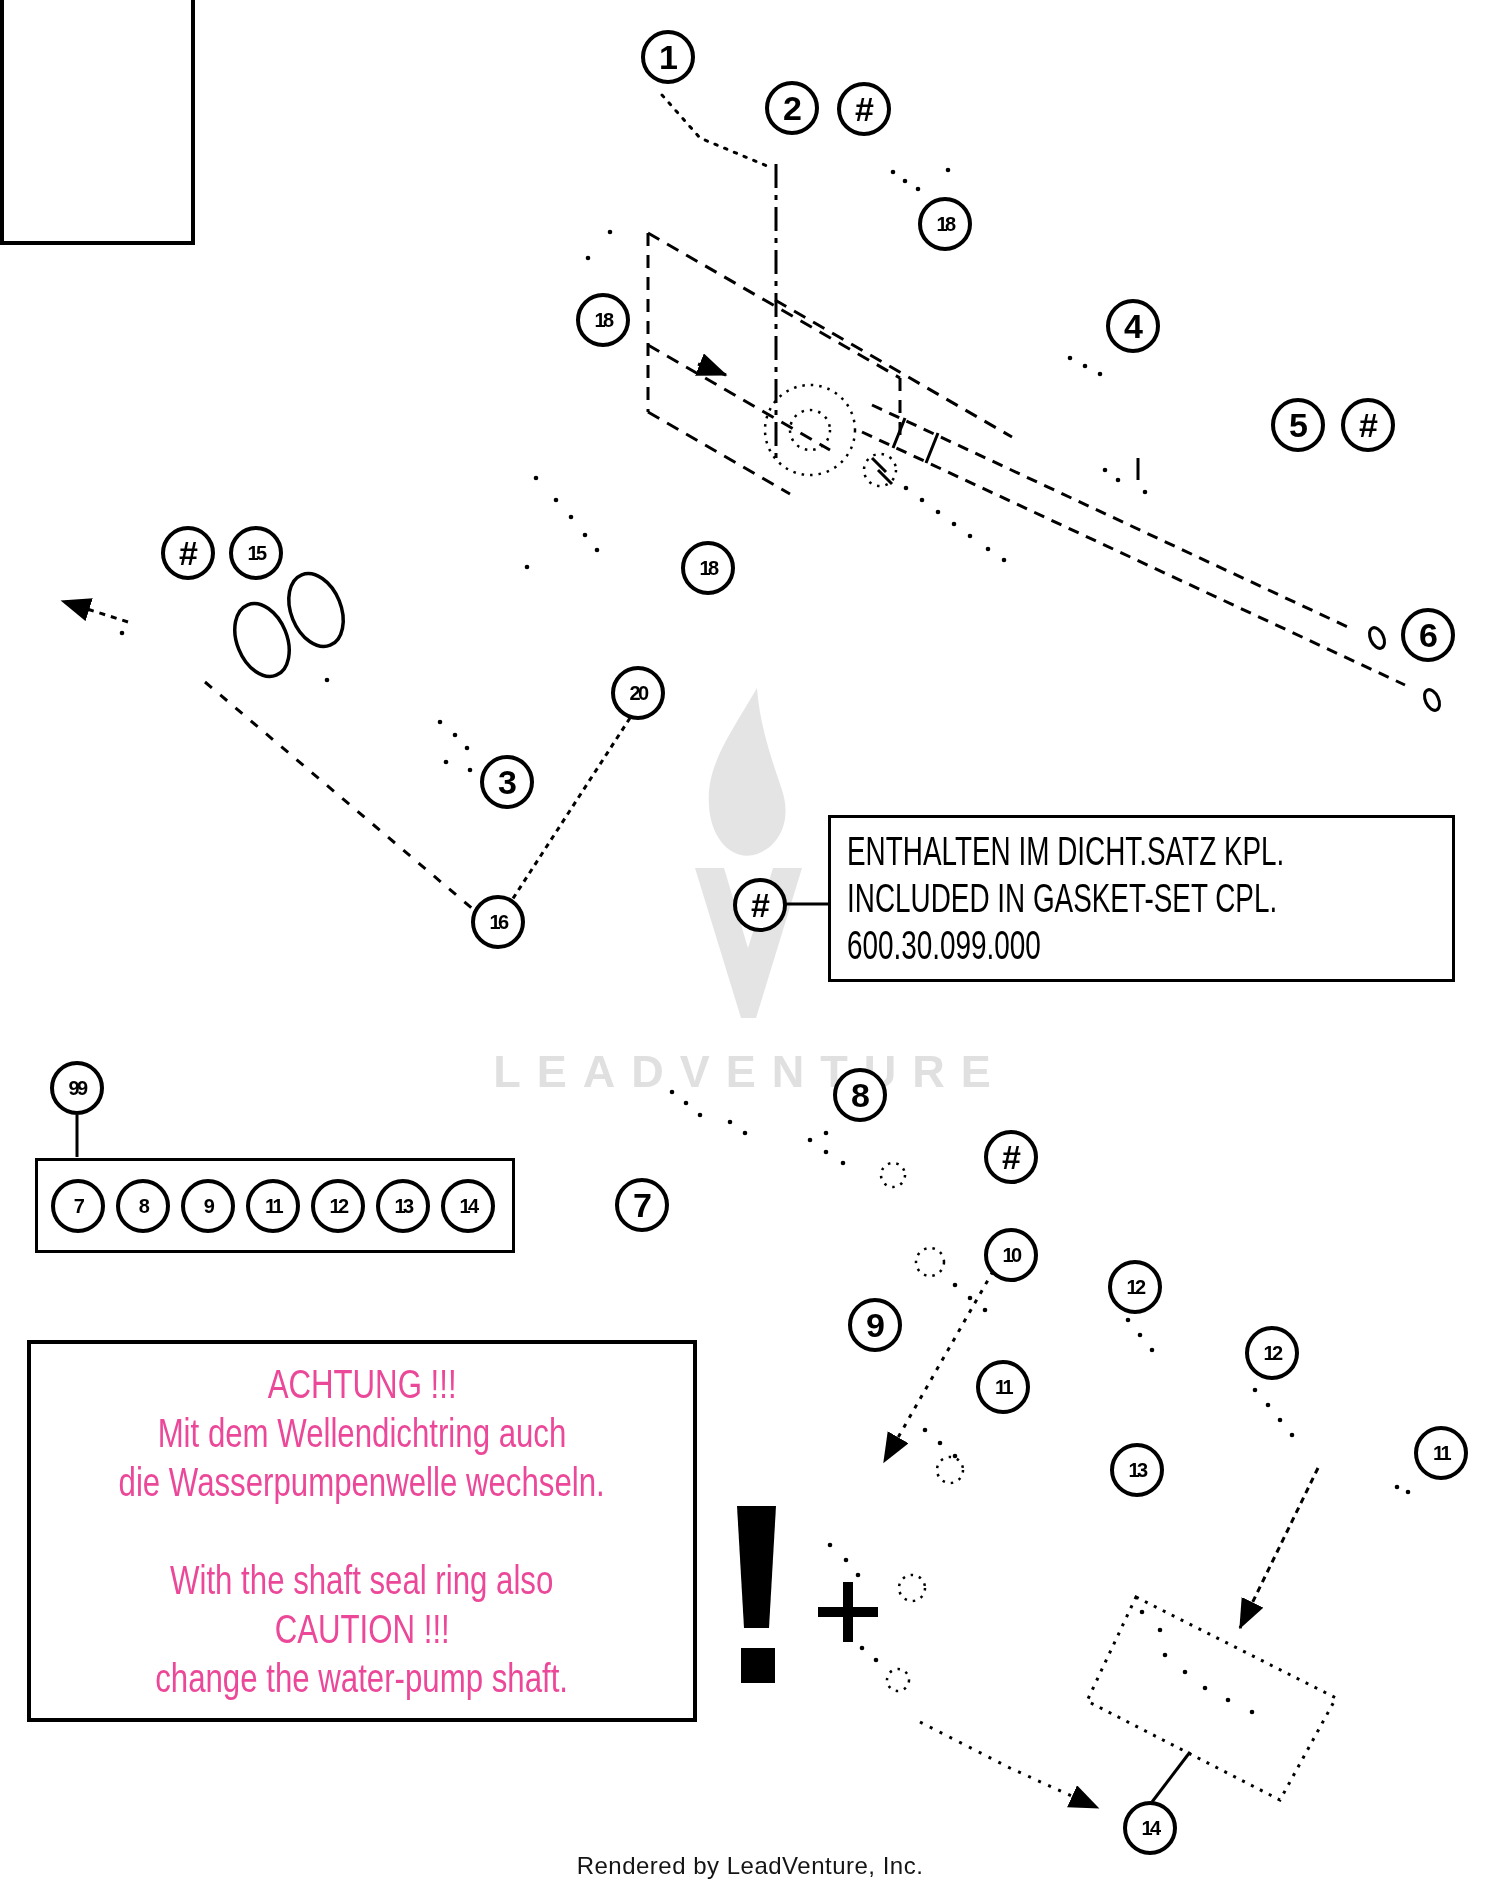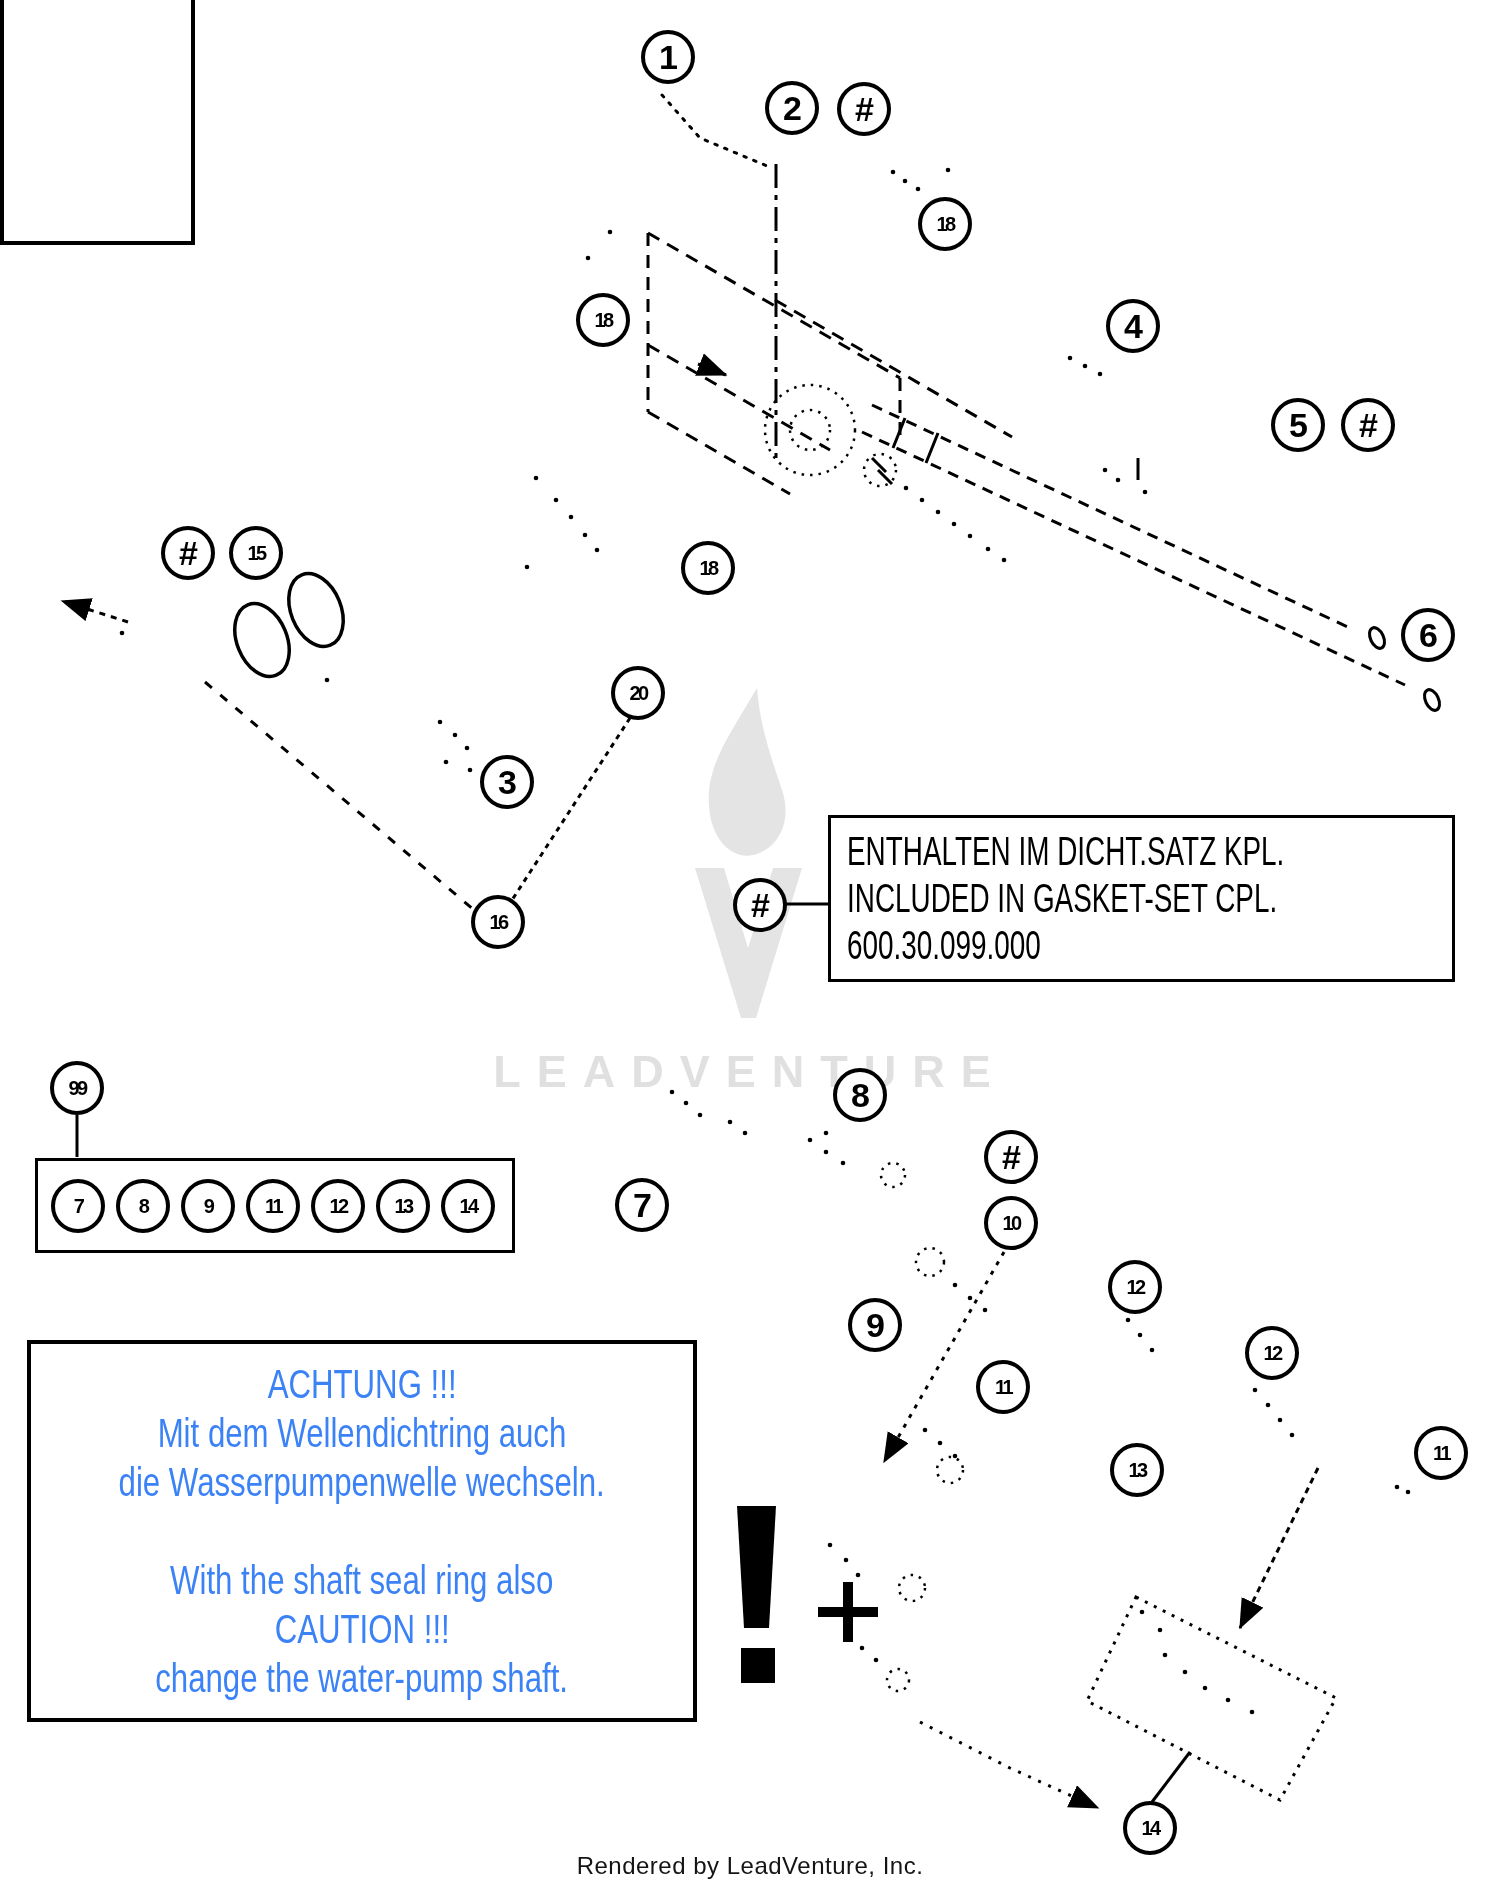--- a/index.html
+++ b/index.html
@@ -11,21 +11,21 @@
     border:4px solid #000;border-radius:50%;background:#fff;color:#000;
     display:flex;align-items:center;justify-content:center;
     font-weight:700;font-size:34px;letter-spacing:-1px;z-index:6;line-height:1;
   }
   .callout.two{font-size:20px;letter-spacing:-2.5px;}
   .box{position:absolute;box-sizing:border-box;background:#fff;z-index:4;}
   #note-box{left:828px;top:815px;width:627px;height:167px;border:3px solid #000;padding:10px 0 0 16px;}
   .note-line{line-height:47px;font-size:41px;color:#000;white-space:nowrap;}
   .note-line .cond{display:inline-block;transform:scaleX(.68);transform-origin:left center;}
   #warning-box{left:27px;top:1340px;width:670px;height:382px;border:4px solid #000;padding-top:16px;text-align:center;}
-  .warning-line{line-height:49px;font-size:40px;color:#3b82f6;white-space:nowrap;min-height:49px;}
+  .warning-line{line-height:49px;font-size:40px;color:#ec4899;white-space:nowrap;min-height:49px;}
   .warning-line .cond{display:inline-block;transform:scaleX(.78);transform-origin:center center;}
   #legend-box{left:35px;top:1158px;width:480px;height:95px;border:3px solid #000;
     display:flex;align-items:center;padding-left:13px;gap:11px;}
   .legend-circle{position:static;flex:0 0 auto;}
   #excl-box{left:715px;top:1482px;width:187px;height:241px;background:#fff;
     border-left:4px solid #000;border-right:4px solid #000;border-bottom:4px solid #000;z-index:3;}
   #watermark-text{
     position:absolute;left:455px;top:1046px;width:590px;text-align:center;z-index:0;
     font-size:45px;font-weight:600;letter-spacing:16px;color:#e0e0e0;white-space:nowrap;
   }
@@ -251,21 +251,21 @@
     <div class="callout two" style="left: 681px; top: 541px;">18</div>
     <div class="callout" style="left: 1401px; top: 608px;">6</div>
     <div class="callout two" style="left: 611px; top: 666px;">20</div>
     <div class="callout" style="left: 480px; top: 755px;">3</div>
     <div class="callout two" style="left: 471px; top: 895px;">16</div>
     <div class="callout" style="left: 733px; top: 878px;">#</div>
     <div class="callout two" style="left: 50px; top: 1061px;">99</div>
     <div class="callout" style="left: 833px; top: 1068px;">8</div>
     <div class="callout" style="left: 984px; top: 1130px;">#</div>
     <div class="callout" style="left: 615px; top: 1178px;">7</div>
-    <div class="callout two" style="left: 984px; top: 1196px;">10</div>
+    <div class="callout two" style="left: 984px; top: 1228px;">10</div>
     <div class="callout" style="left: 848px; top: 1298px;">9</div>
     <div class="callout two" style="left: 1108px; top: 1260px;">12</div>
     <div class="callout two" style="left: 1245px; top: 1326px;">12</div>
     <div class="callout two" style="left: 976px; top: 1360px;">11</div>
     <div class="callout two" style="left: 1414px; top: 1426px;">11</div>
     <div class="callout two" style="left: 1110px; top: 1443px;">13</div>
     <div class="callout two" style="left: 1123px; top: 1801px;">14</div>
   </div>
 
 </body></html>

